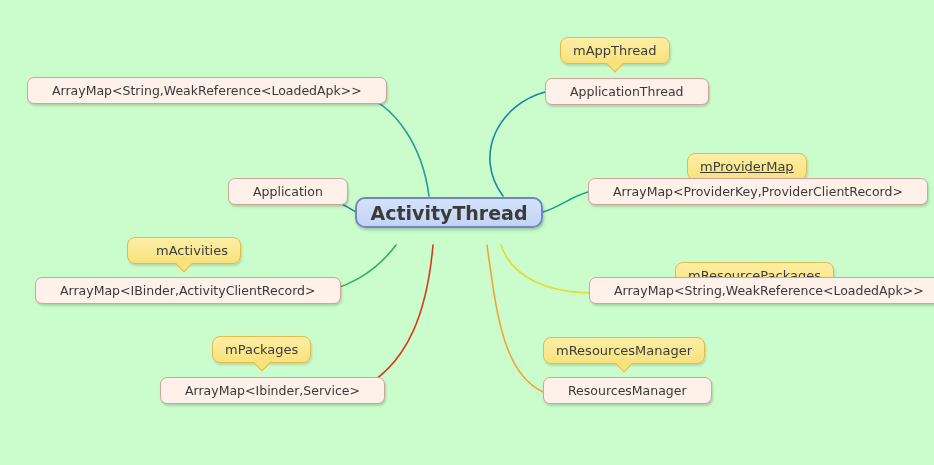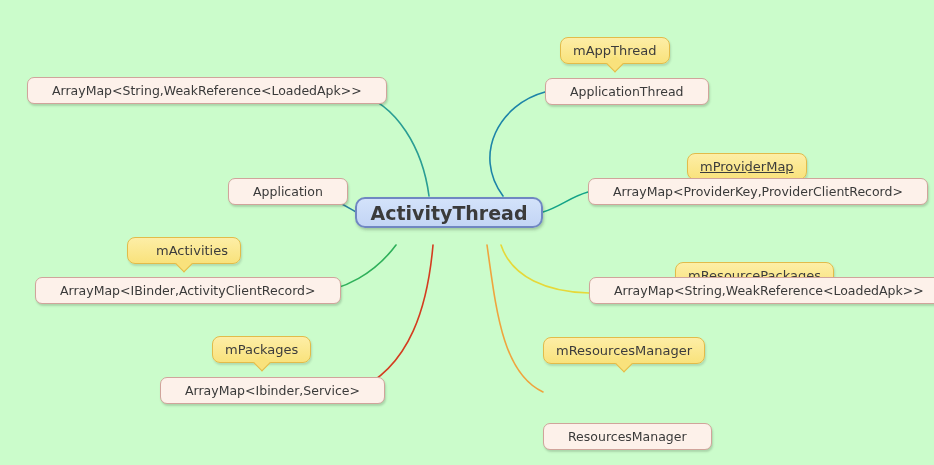--- a/index.html
+++ b/index.html
@@ -51,21 +51,21 @@
   }
   
   .c0{left:148px;top:37px;}  .c1{left:560px;top:37px;}
   .c2{left:172px;top:137px;} .c3{left:687px;top:153px;text-decoration:underline;}
   .c4{left:127px;top:237px;padding-left:28px;} .c5{left:675px;top:219px;margin-top:43px;}
   .c6{left:212px;top:336px;} .c7{left:543px;top:337px;}
   
   .n0{left:27px;top:77px;}   .n1{left:545px;top:78px;}
   .n2{left:228px;top:178px;} .n3{left:588px;top:178px;}
   .n4{left:35px;top:277px;}  .n5{left:589px;top:277px;}
-  .n6{left:160px;top:377px;} .n7{left:543px;top:377px;margin-top:46px;}
+  .n6{left:160px;top:377px;} .n7{left:543px;top:377px;}
 </style>
 </head>
 <body>
 
 <div class="canvas">
 
   <svg class="edges" viewBox="0 0 934 465">
     <path d="M 355 92 C 398 104 423 150 429 196" stroke="#2a9d94"></path>
     <path d="M 545 92 C 500 104 472 154 503 196" stroke="#1d84a8"></path>
     <path d="M 310 192 C 328 195 342 204 356 212" stroke="#2b7fa0"></path>

